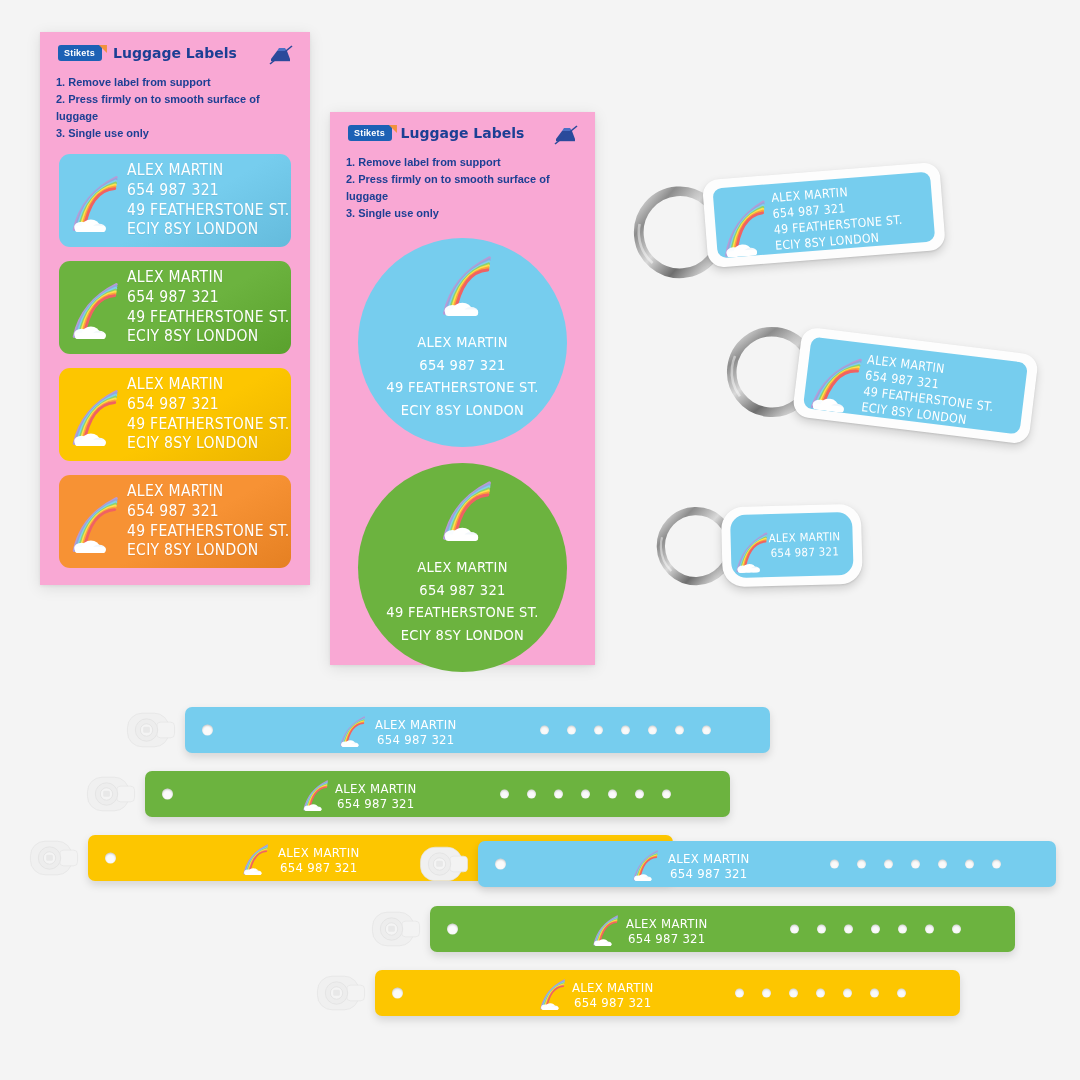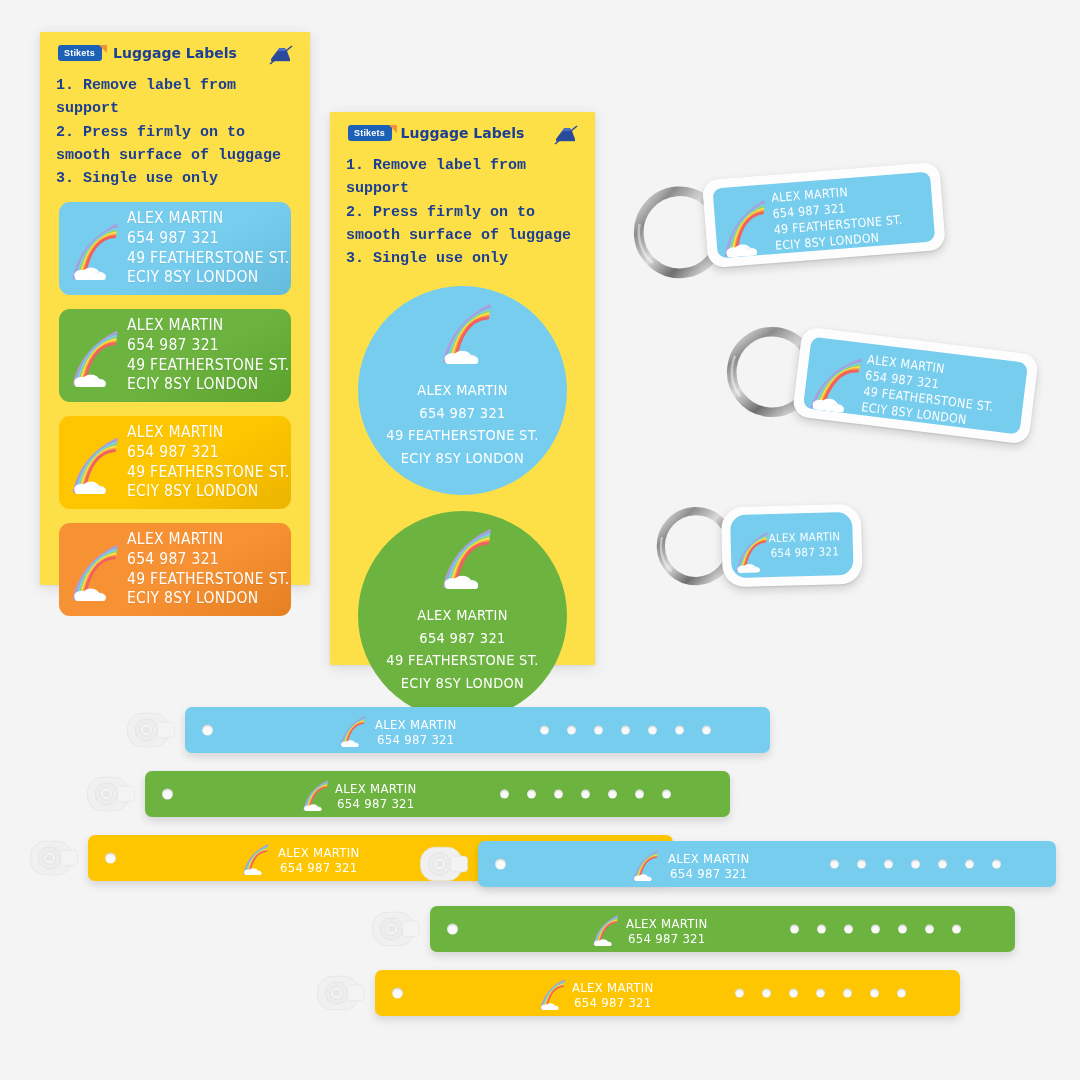--- a/index.html
+++ b/index.html
@@ -7,21 +7,21 @@
     width: 1080px; height: 1080px;
     background: #f4f4f4;
     font-family: "Liberation Sans", sans-serif;
     overflow: hidden;
   }
   #stage { position: relative; width: 1080px; height: 1080px; }
 
   
   .sheet {
     position: absolute;
-    background: #fde047;
+    background: #f9a8d4;
     box-shadow: 0 3px 14px rgba(0,0,0,0.10), 0 1px 3px rgba(0,0,0,0.06);
   }
   #sheet-rect { left: 40px; top: 32px; width: 270px; height: 553px; padding: 10px 12px 0 12px; }
   #sheet-round { left: 330px; top: 112px; width: 265px; height: 553px; padding: 10px 12px 0 12px; }
 
   .sheet-head { position: relative; height: 26px; }
   .brand-badge {
     position: absolute; left: 6px; top: 3px;
     background: #1c61b5; color: #fff;
     font-size: 9px; font-weight: bold;
@@ -33,23 +33,23 @@
     width: 8px; height: 8px; background: #f2913d;
     clip-path: polygon(0 0, 100% 0, 100% 100%);
   }
   .sheet-title {
     text-align: center; color: #1c3f94;
     font-weight: bold; font-size: 14px; padding-top: 3px;
     font-family: "DejaVu Sans", sans-serif;
   }
   .noiron { position: absolute; right: 4px; top: 2px; width: 26px; height: 22px; }
   .instructions {
-    color: #1c3f94; font-size: 15px; font-weight: bold;
+    color: #1c3f94; font-size: 11px; font-weight: bold;
     line-height: 1.55; padding: 6px 2px 0 4px;
-    font-family: Liberation Mono, monospace;
+    font-family: Liberation Sans, sans-serif;
   }
 
   
   .rect-labels { padding: 12px 7px 0 7px; display: flex; flex-direction: column; gap: 14px; }
   .rect-label {
     position: relative; height: 93px; border-radius: 11px;
     overflow: hidden; display: flex; align-items: center;
   }
   .rect-label .rainbow { position: absolute; left: 4px; top: 16px; width: 62px; height: 62px; }
   .rect-label .addr {

